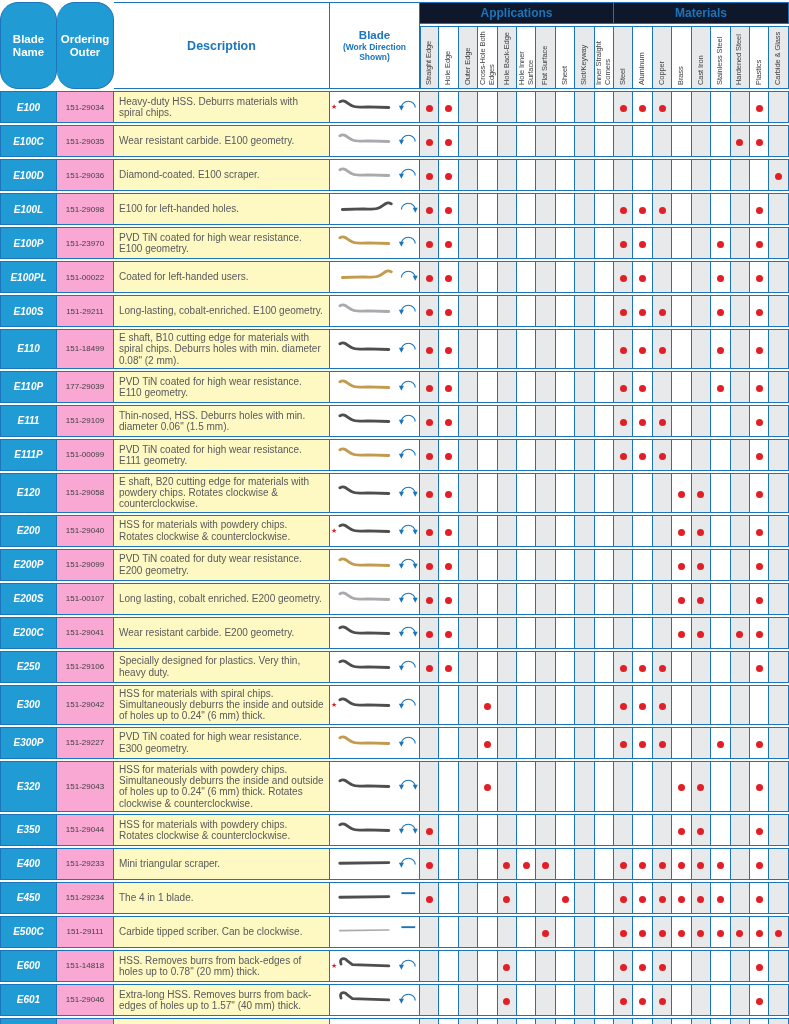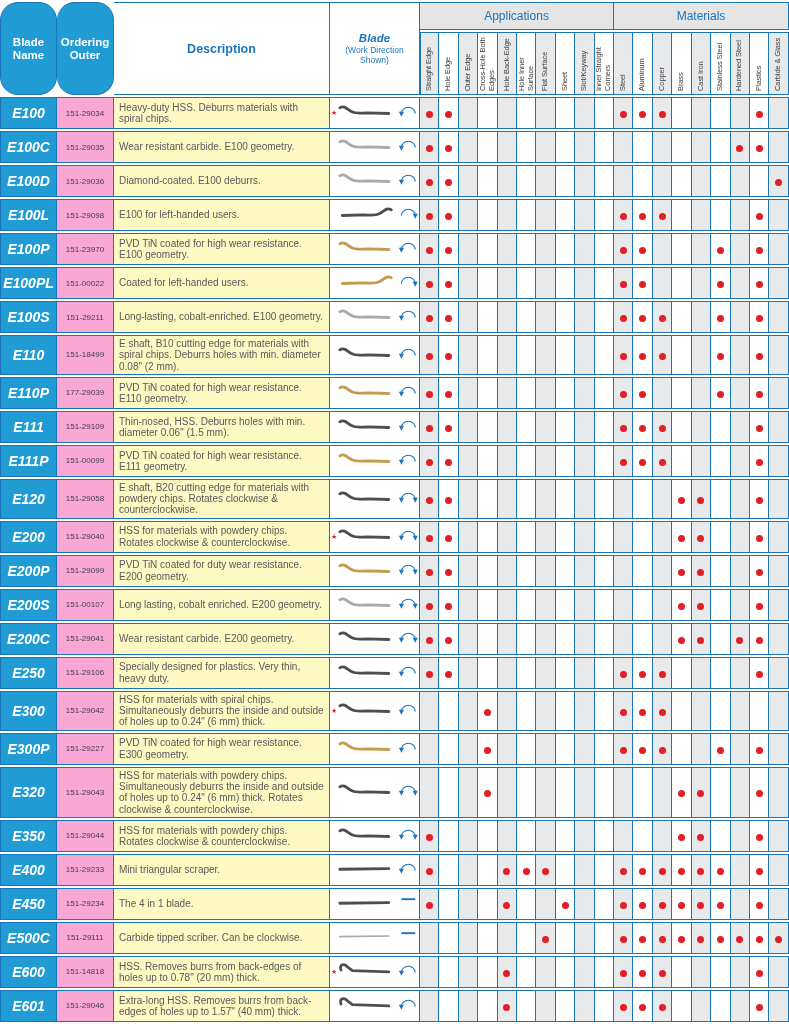--- a/index.html
+++ b/index.html
@@ -5,28 +5,28 @@
   html,body{margin:0;padding:0;background:#fff;}
   body{font-family:"Liberation Sans", sans-serif; width:789px;}
   table{width:789px; table-layout:fixed; border-collapse:separate; border-spacing:0 2px;}
   col.c-name{width:57px;} col.c-order{width:57px;} col.c-desc{width:216px;} col.c-blade{width:90px;}
   th,td{border-top:1.5px solid #1b75bc; border-bottom:1.5px solid #1b75bc; border-right:1.5px solid #1b75bc; padding:0; margin:0; box-sizing:border-box;}
   tr > :first-child{border-left:1.5px solid #1b75bc;}
   
   th.hblue{background:#219bd4; color:#fff; font-weight:bold; font-size:11.5px; line-height:1.1; text-align:center; vertical-align:middle;border-radius:18px;}
   th.hwhite{background:#fff; color:#1b75bc; text-align:center; vertical-align:middle;}
   .desc-head{font-size:12.5px; font-weight:bold;margin-top:12px;}
-  .blade-head-main{font-size:11.5px; font-weight:bold; display:block;font-style:italic;}
-  .blade-head-sub{font-size:8.5px; font-weight:normal; display:block; margin-top:1px;}
-  th.group{background:#e5e5e5; color:#1b75bc; font-weight:normal; font-size:12px; height:28px; text-align:center; vertical-align:middle;}
+  .blade-head-main{font-size:11.5px; font-weight:bold; display:block;}
+  .blade-head-sub{font-size:8.5px; font-weight:bold; display:block; margin-top:1px;}
+  th.group{background:#0f172a; color:#1b75bc; font-weight:bold; font-size:12px; height:22px; text-align:center; vertical-align:middle;}
   th.vcell{height:62px; background:#fff; vertical-align:bottom; text-align:center;}
   th.vcell.shade, td.dotc.shade{background:#e8e9ea;}
   .rot{writing-mode:vertical-rl; transform:rotate(180deg); font-size:7.5px; font-weight:normal; color:#414042; line-height:1.15; height:56px; margin:2px auto 3px; text-align:left; letter-spacing:-0.1px;}
   
-  th.name-cell{background:#219bd4; color:#fff; font-weight:bold; font-style:italic; font-size:14px; text-align:center; vertical-align:middle; height:25px;}
+  th.name-cell{background:#219bd4; color:#fff; font-weight:bold; font-style:italic; font-size:10px; text-align:center; vertical-align:middle; height:25px;}
   td.order-cell{font-size:8px; color:#414042; text-align:center; vertical-align:middle; background:#f9a8d4;}
   td.desc-cell{font-size:10px; color:#58595b; line-height:1.13; padding:2px 5px; vertical-align:middle; background:#fef9c3;}
   td.blade-cell{background:#fff; text-align:center; vertical-align:middle; padding:0 1px;}
   td.dotc{background:#fff; text-align:center; vertical-align:middle;}
   .dot{width:7px; height:7px; border-radius:50%; background:#e21e26; display:inline-block;}
 </style>
 </head>
 <body>
 
 <table>
@@ -164,21 +164,21 @@
         <td class="dotc"></td>
         <td class="dotc shade"></td>
         <td class="dotc"></td>
         <td class="dotc shade"><span class="dot"></span></td>
         <td class="dotc"><span class="dot"></span></td>
         <td class="dotc shade"></td>
       </tr>
       <tr>
         <th class="name-cell">E100D</th>
         <td class="order-cell">151-29036</td>
-        <td class="desc-cell">Diamond-coated. E100 deburrs.</td>
+        <td class="desc-cell">Diamond-coated. E100 scraper.</td>
         <td class="blade-cell"><svg width="88" height="26" viewBox="0 0 140 26">
             <path d="M14,8 C22,3 26,11 33,14 C40,18 48,16 58,16 L92,17" stroke="#a8aaad" stroke-width="4.5" fill="none" stroke-linecap="round"></path>
             <path d="M112,17 A11,10 0 0 1 134,17" stroke="#1b75bc" stroke-width="1.8" fill="none"></path>
             <polygon points="108,14 116,14 112,22" fill="#1b75bc"></polygon>
           </svg></td>
         <td class="dotc shade"><span class="dot"></span></td>
         <td class="dotc"><span class="dot"></span></td>
         <td class="dotc shade"></td>
         <td class="dotc"></td>
         <td class="dotc shade"></td>
@@ -193,21 +193,21 @@
         <td class="dotc"></td>
         <td class="dotc shade"></td>
         <td class="dotc"></td>
         <td class="dotc shade"></td>
         <td class="dotc"></td>
         <td class="dotc shade"><span class="dot"></span></td>
       </tr>
       <tr>
         <th class="name-cell">E100L</th>
         <td class="order-cell">151-29098</td>
-        <td class="desc-cell">E100 for left-handed users.</td>
+        <td class="desc-cell">E100 for left-handed holes.</td>
         <td class="blade-cell"><svg width="88" height="26" viewBox="0 0 140 26">
             <path d="M96,8 C88,3 84,11 77,14 C70,18 62,16 52,16 L18,17" stroke="#4e4e50" stroke-width="4.5" fill="none" stroke-linecap="round"></path>
             <path d="M112,17 A11,10 0 0 1 134,17" stroke="#1b75bc" stroke-width="1.8" fill="none"></path>
             <polygon points="130,14 138,14 134,22" fill="#1b75bc"></polygon>
           </svg></td>
         <td class="dotc shade"><span class="dot"></span></td>
         <td class="dotc"><span class="dot"></span></td>
         <td class="dotc shade"></td>
         <td class="dotc"></td>
         <td class="dotc shade"></td>

